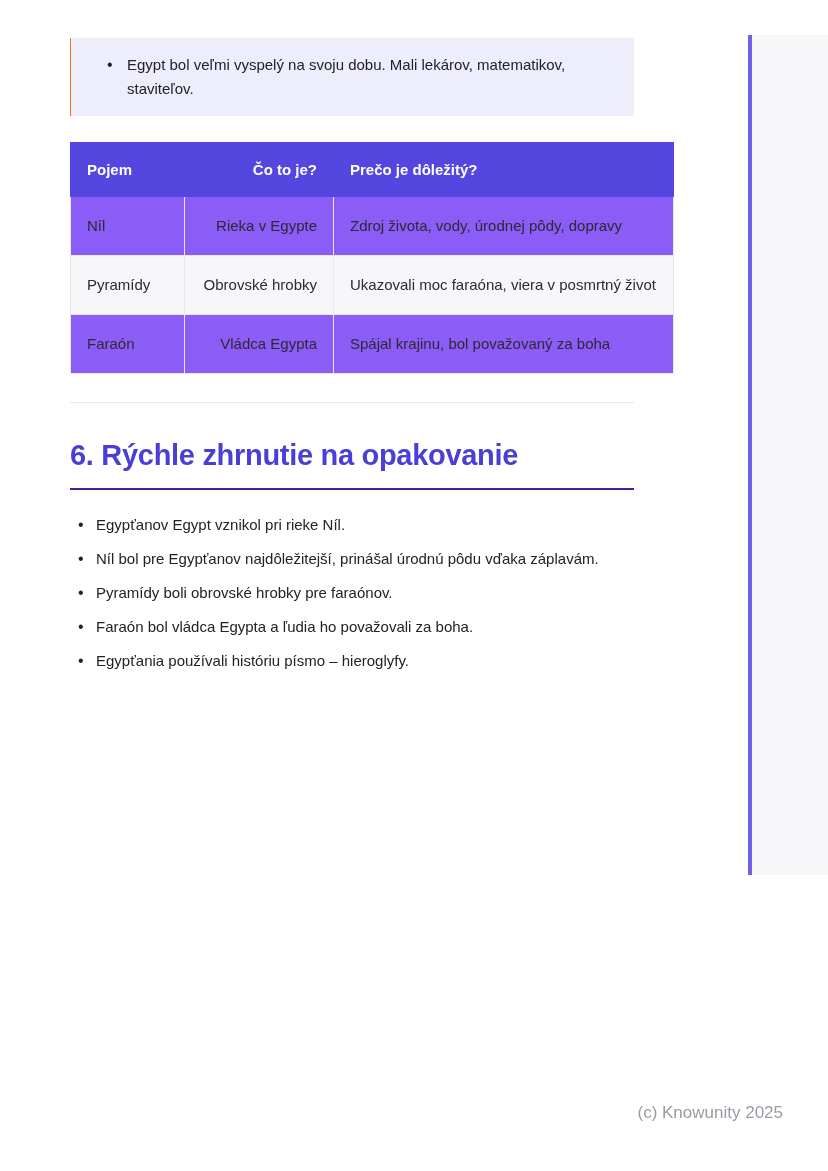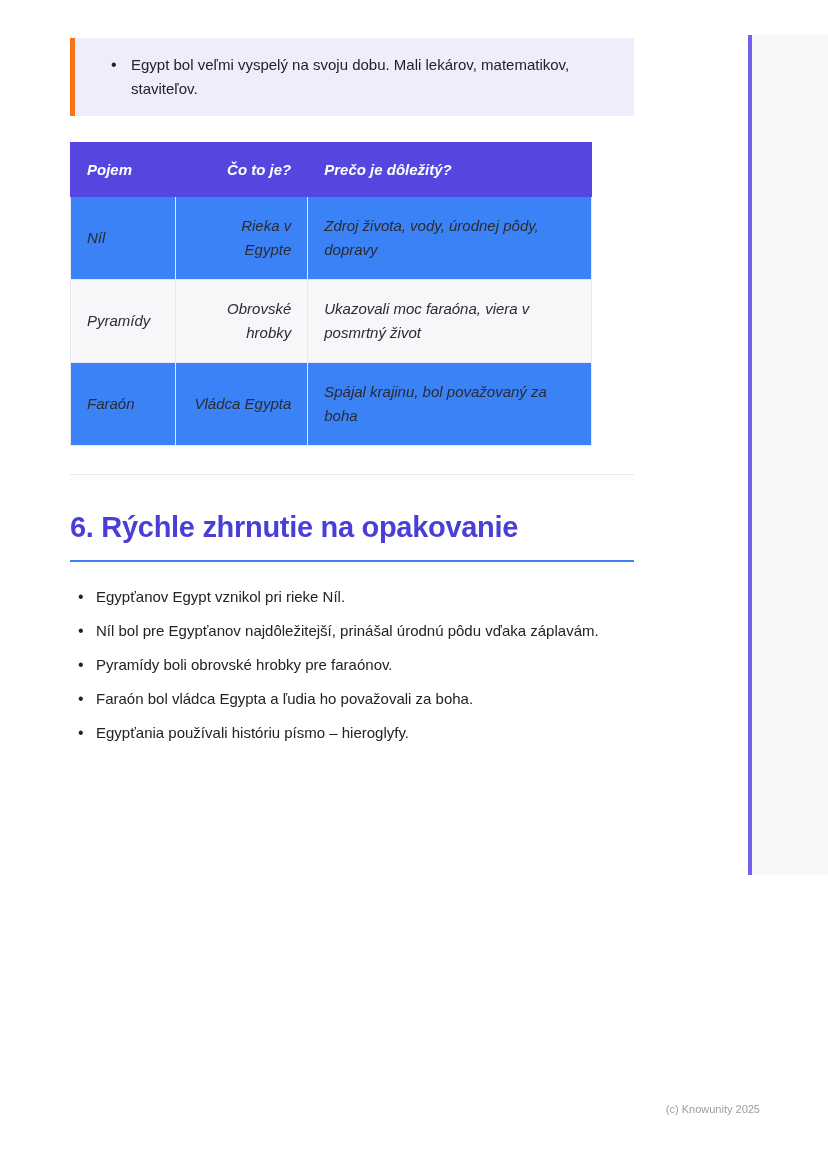--- a/index.html
+++ b/index.html
@@ -12,83 +12,82 @@
     overflow: hidden;
   }
   .content {
     position: absolute;
     left: 70px; top: 38px;
     width: 564px;
   }
   
   .callout {
     background: #ededfb;
-    border-left: 5px solid #f97316;
+    border-left: 1px solid #f97316;
     padding: 15px 24px 15px 20px;
   }
   .callout ul { list-style: none; }
   .callout li {
     position: relative;
     padding-left: 36px;
     font-size: 15px;
     line-height: 24px;
     color: #222228;
   }
   .callout li::before {
     content: "•";
     position: absolute;
     left: 16px; top: 0;
     font-size: 16px;
     color: #222228;
   }
   
   table {
     margin-top: 26px;
-    width: 522px;
+    width: 604px;
     border-collapse: collapse;
     font-size: 15px;
-    font-style: italic;
   }
   thead th {
     background: #5546df;
     color: #ffffff;
     font-weight: bold;
     text-align: left;
     padding: 18px 16px;
     border: 1px solid #5546df;
     font-size: 15px;
   }
   th.col-0, td.col-0 { width: 107px; }
   th.col-1, td.col-1 { width: 139px; text-align: right; }
   th.col-2, td.col-2 { width: 318px; }
   tbody td {
     border: 1px solid #e7e7ee;
     padding: 17px 16px;
     line-height: 24px;
     color: #2b2b31;
     vertical-align: middle;
-    background: #3b82f6;
+    background: #8b5cf6;
   }
   tbody tr:nth-child(even) td { background: #f7f7fa; }
   
   .divider {
     margin-top: 28px;
     border: none;
     border-top: 1px solid #e8e8ee;
     height: 0;
   }
   
   h2.section-title {
     margin-top: 36px;
     font-size: 29px;
     font-weight: bold;
     letter-spacing: -0.3px;
     color: #4a3ed6;
     padding-bottom: 16px;
-    border-bottom: 2px solid #3b82f6;
+    border-bottom: 2px solid #4c1d95;
   }
   
   .summary-list {
     list-style: none;
     margin-top: 24px;
   }
   .summary-list li {
     position: relative;
     padding-left: 26px;
     font-size: 15px;
@@ -108,22 +107,22 @@
     position: absolute;
     left: 748px; top: 35px;
     width: 80px; height: 840px;
     background: #f7f7f9;
     border-left: 4px solid #6f61e9;
   }
   
   .copyright {
     position: absolute;
     top: 1103px;
-    right: 68px;
-    font-size: 11px;
+    right: 45px;
+    font-size: 17px;
     color: #9b9ba3;
   }
 </style>
 </head>
 <body>
 
 <div class="content">
 
   <div class="callout">
     <ul>

